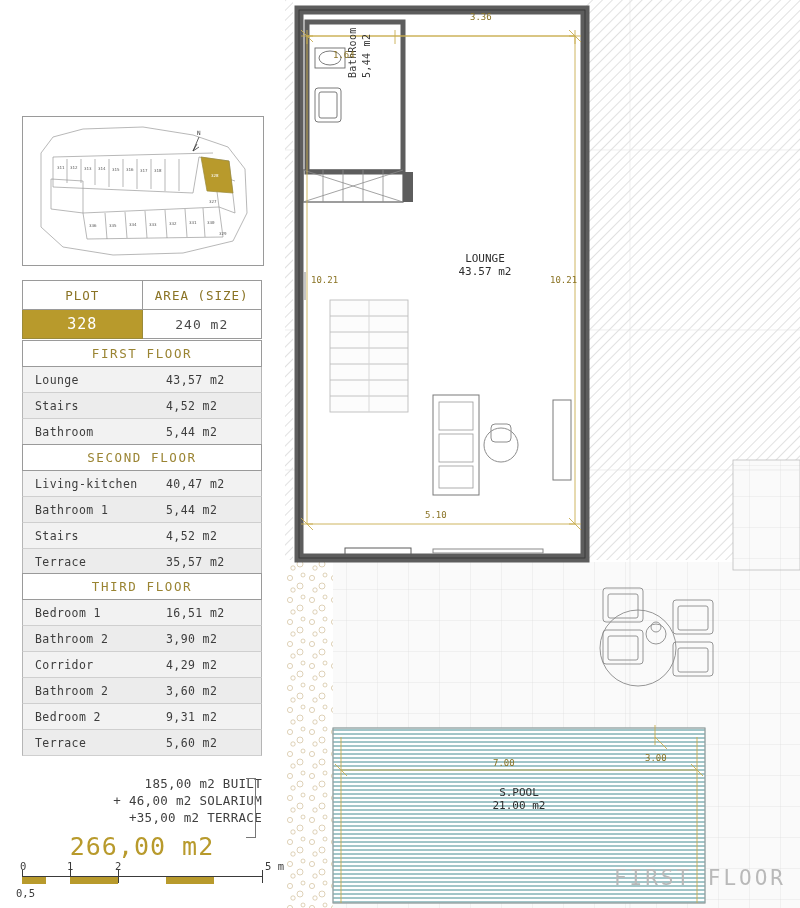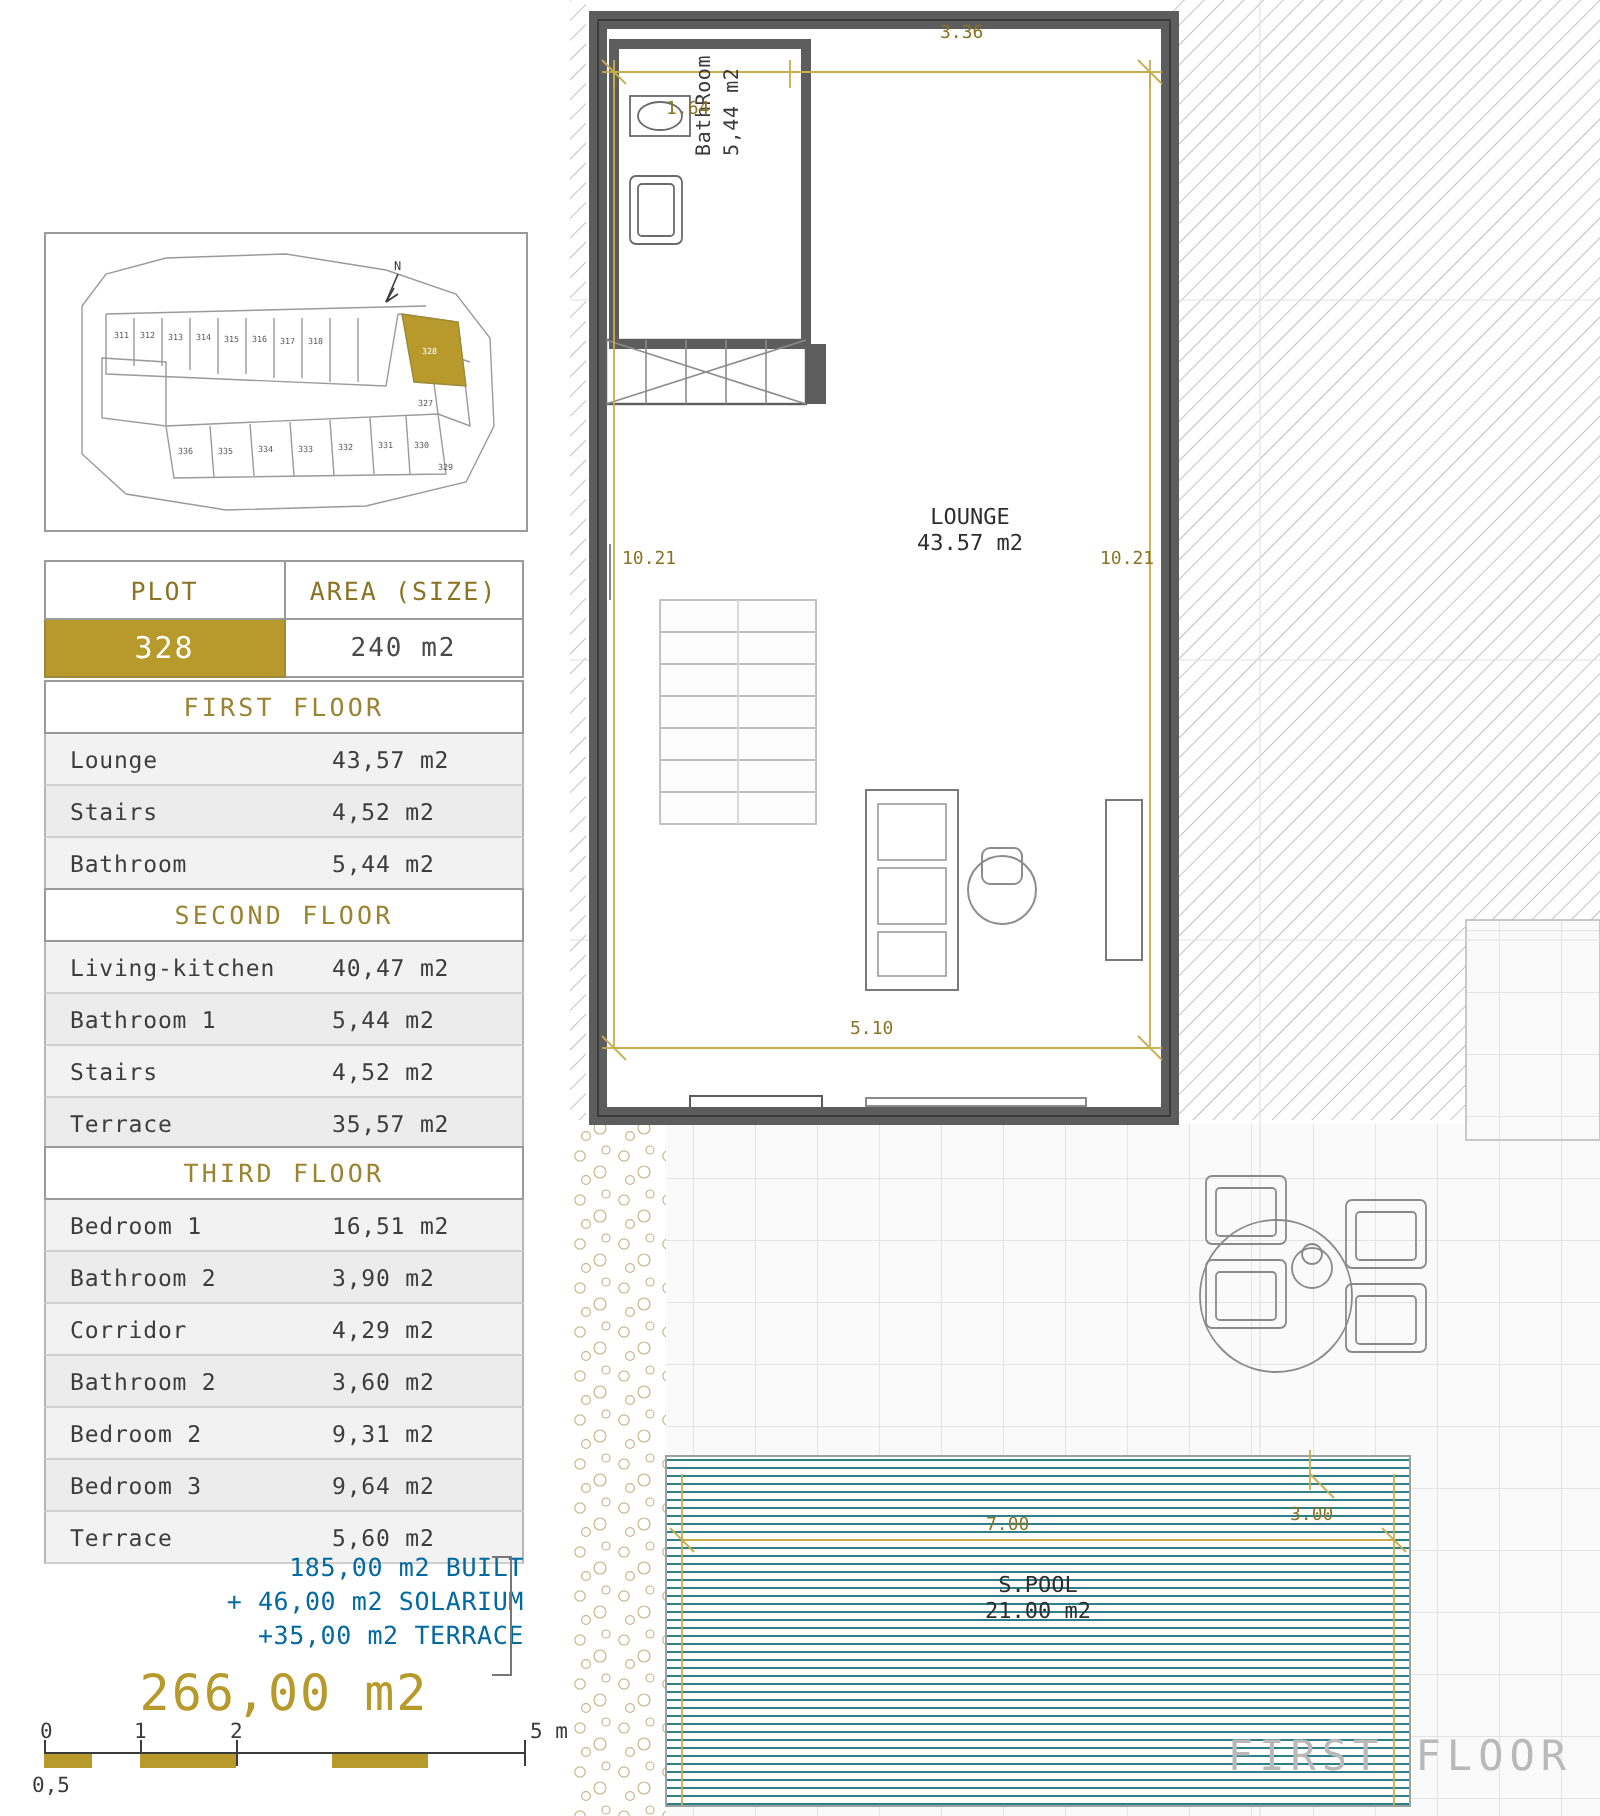--- a/index.html
+++ b/index.html
@@ -34,21 +34,21 @@
     color:#9a8432; font-size:12.5px; letter-spacing:1.6px; }
   .room-row { height:25px; border-left:1px solid #b5b5b5; border-right:1px solid #b5b5b5;
     border-bottom:1px solid #cfcfcf; display:flex; align-items:center;
     background:#f2f2f2; font-size:11.5px; color:#3d3d3d; }
   .room-row:nth-child(odd) { background:#ececec; }
   .room-row .rname { padding-left:12px; flex:1; letter-spacing:.4px; }
   .room-row .rarea { width:95px; text-align:left; letter-spacing:.4px;margin-left:16px; }
 
   
   #totals { left:22px; top:775px; width:240px; }
-  #totals .tline { text-align:right; font-size:12.5px; color:#0369a1; line-height:17px; letter-spacing:.3px; }
+  #totals .tline { text-align:right; font-size:12.5px; color:#404040; line-height:17px; letter-spacing:.3px; }
   #totals .big { text-align:center; color:#b89a2c; font-size:25px; letter-spacing:1px; margin-top:6px; }
   #totals-bracket { left:246px; top:778px; width:9px; height:58px; border:1px solid #777; border-left:none; }
 
   
   #scalebar { left:22px; top:862px; width:262px; height:40px; }
   #scalebar .axis { position:absolute; left:0; top:14px; width:240px; height:1px; background:#3a3a3a; }
   #scalebar .tick { position:absolute; top:8px; width:1px; height:13px; background:#3a3a3a; }
   #scalebar .blk { position:absolute; top:15px; height:7px; background:#b89a2c; }
   #scalebar .lbl { position:absolute; font-size:10.5px; color:#3a3a3a; }
 
@@ -188,24 +188,20 @@
     </div>
     <div class="room-row">
       <span class="rname">Bathroom 2</span>
       <span class="rarea">3,60 m2</span>
     </div>
     <div class="room-row">
       <span class="rname">Bedroom 2</span>
       <span class="rarea">9,31 m2</span>
     </div>
     <div class="room-row">
-      <span class="rname">Bedroom 3</span>
-      <span class="rarea">9,64 m2</span>
-    </div>
-    <div class="room-row">
       <span class="rname">Terrace</span>
       <span class="rarea">5,60 m2</span>
     </div>
   </div>
 
   <div class="abs" id="totals">
     <div class="tline">185,00 m2 BUILT</div>
     <div class="tline">+ 46,00 m2 SOLARIUM</div>
     <div class="tline">+35,00 m2 TERRACE</div>
     <div class="big">266,00 m2</div>

